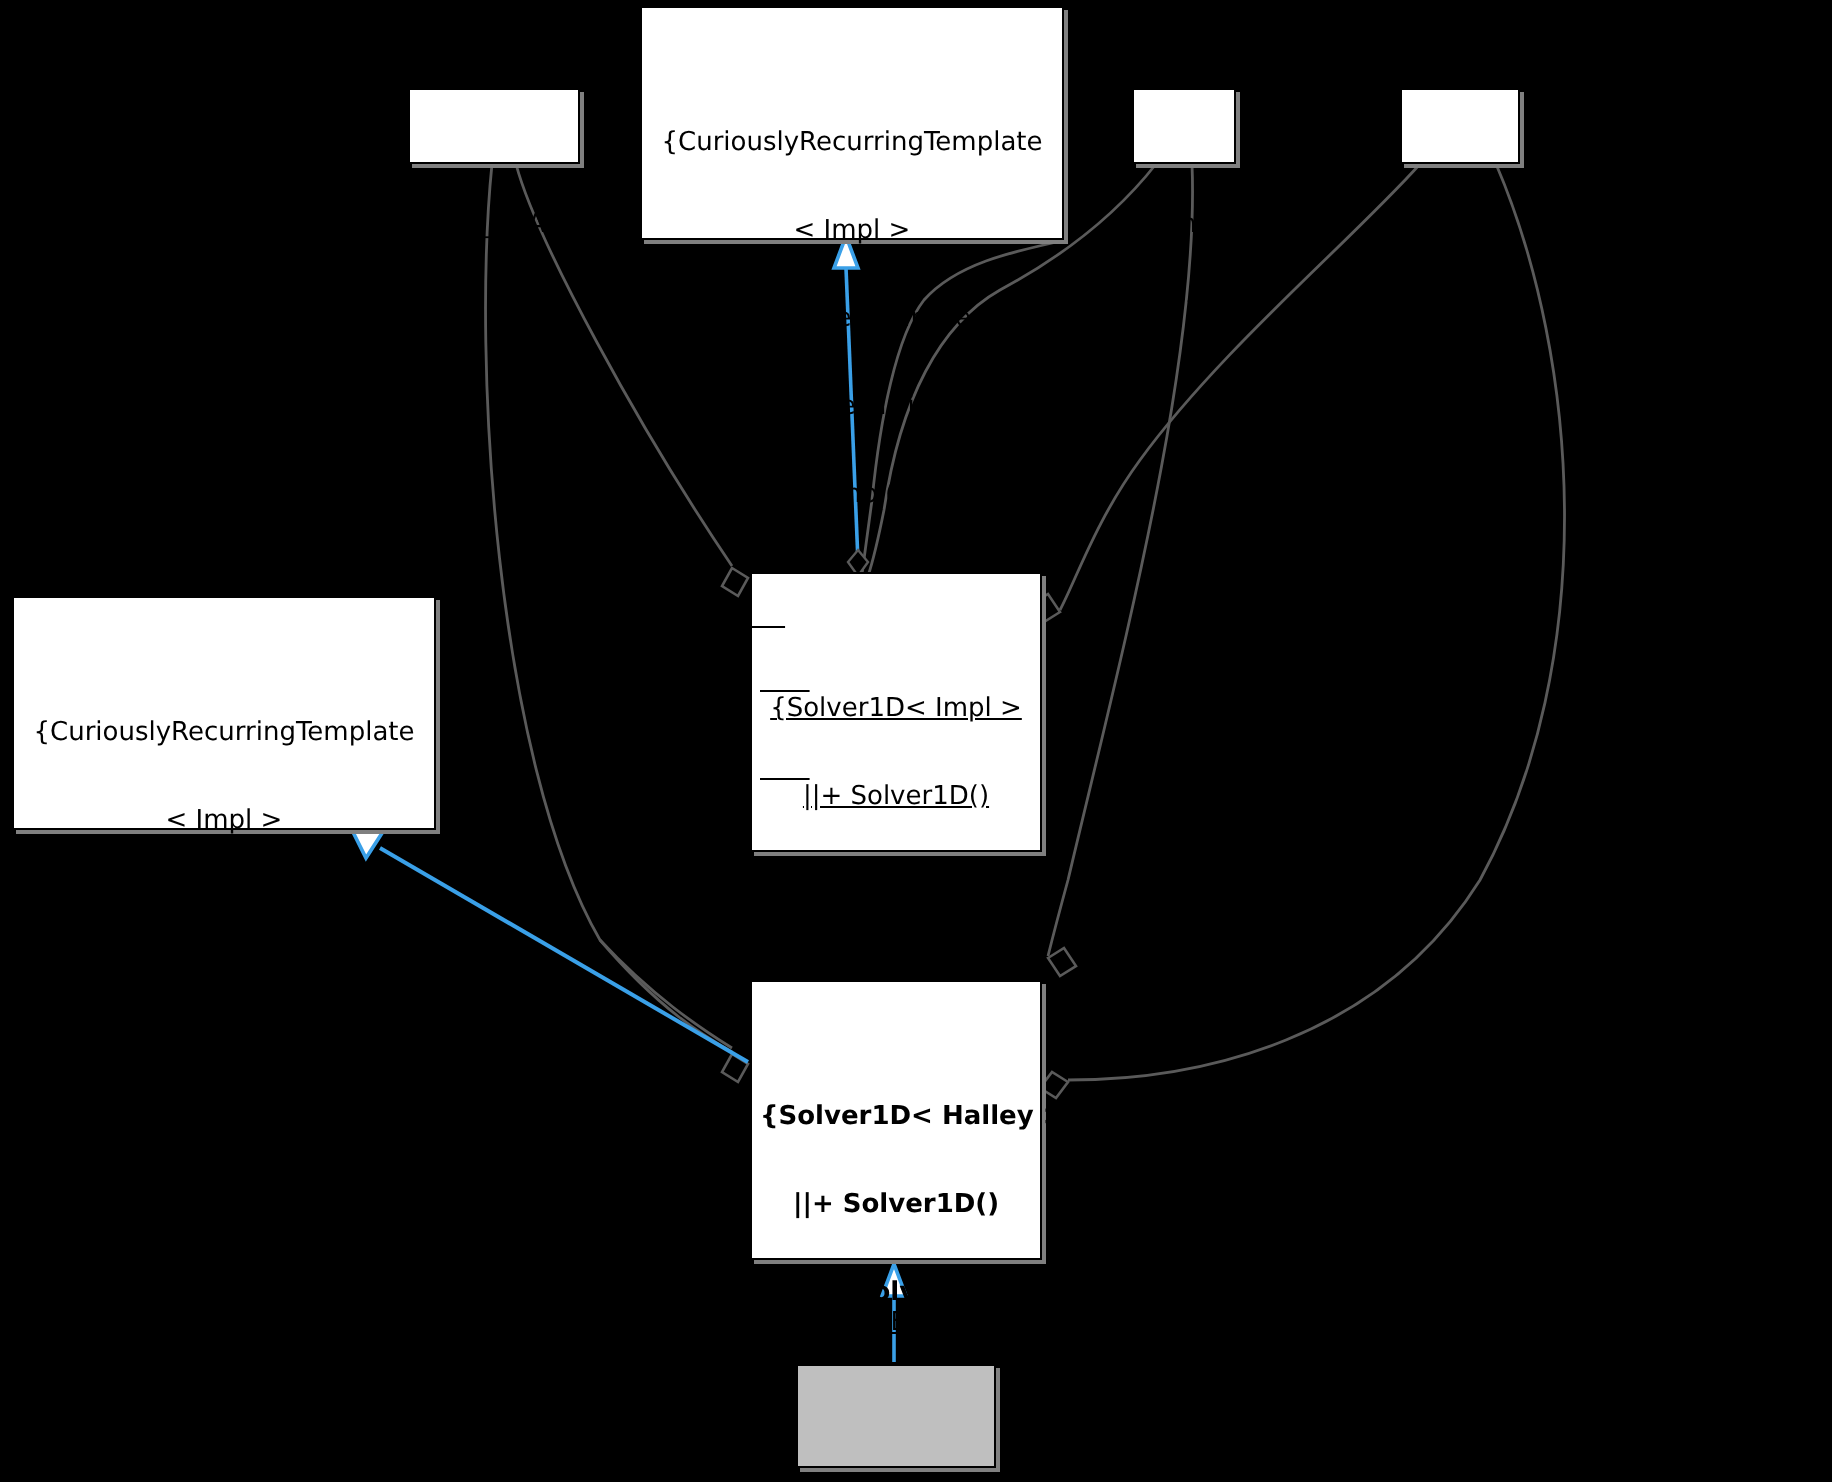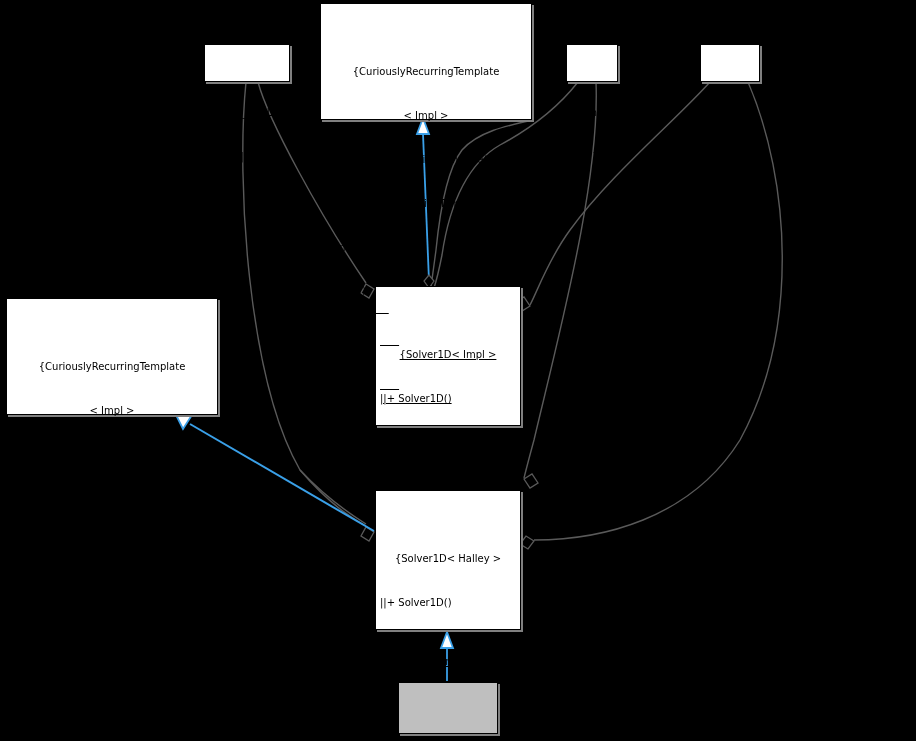--- a/index.html
+++ b/index.html
@@ -23,39 +23,39 @@
     height: 741px;
     pointer-events: none;
   }
   .node {
     position: absolute;
     box-sizing: border-box;
     background: #ffffff;
     border: 1px solid #000000;
     box-shadow: 2px 2px 0 0 #808080;
     color: #000000;
-    font-size: 10px;
+    font-size: 13px;
     line-height: 14.6px;
     white-space: pre;
     z-index: 5;
   }
   .node.filled {
     background: #bfbfbf;
   }
   .node .lines {
     padding: 3px 4px 2px 4px;
   }
   .ln {
     display: block;
   }
   .ctr {
     text-align: center;
   }
   .lft {
-    text-align: left;
+    text-align: center;
   }
 </style>
 </head>
 <body>
 
 <div id="canvas">
 
   <svg id="edges" viewBox="0 0 916 741">
 
     
@@ -161,21 +161,21 @@
       <span class="ln lft">* solve()</span>
       <span class="ln lft">* solve()</span>
       <span class="ln lft">* setMaxEvaluations()</span>
       <span class="ln lft">* setLowerBound()</span>
       <span class="ln lft">* setUpperBound()</span>
       <span class="ln lft">* enforceBounds_()</span>
       <span class="ln ctr">}</span>
     </div>
   </div>
 
-  <div class="node" style="left:375px; top:490px; width:146px; height:140px;">
+  <div class="node" style="left:375px; top:490px; width:146px; height:140px;font-weight:bold;">
     <div class="lines">
       <span class="ln ctr">{Solver1D&lt; Halley &gt;</span>
       <span class="ln lft">||+ Solver1D()</span>
       <span class="ln lft">* solve()</span>
       <span class="ln lft">* solve()</span>
       <span class="ln lft">* setMaxEvaluations()</span>
       
       
       
       

